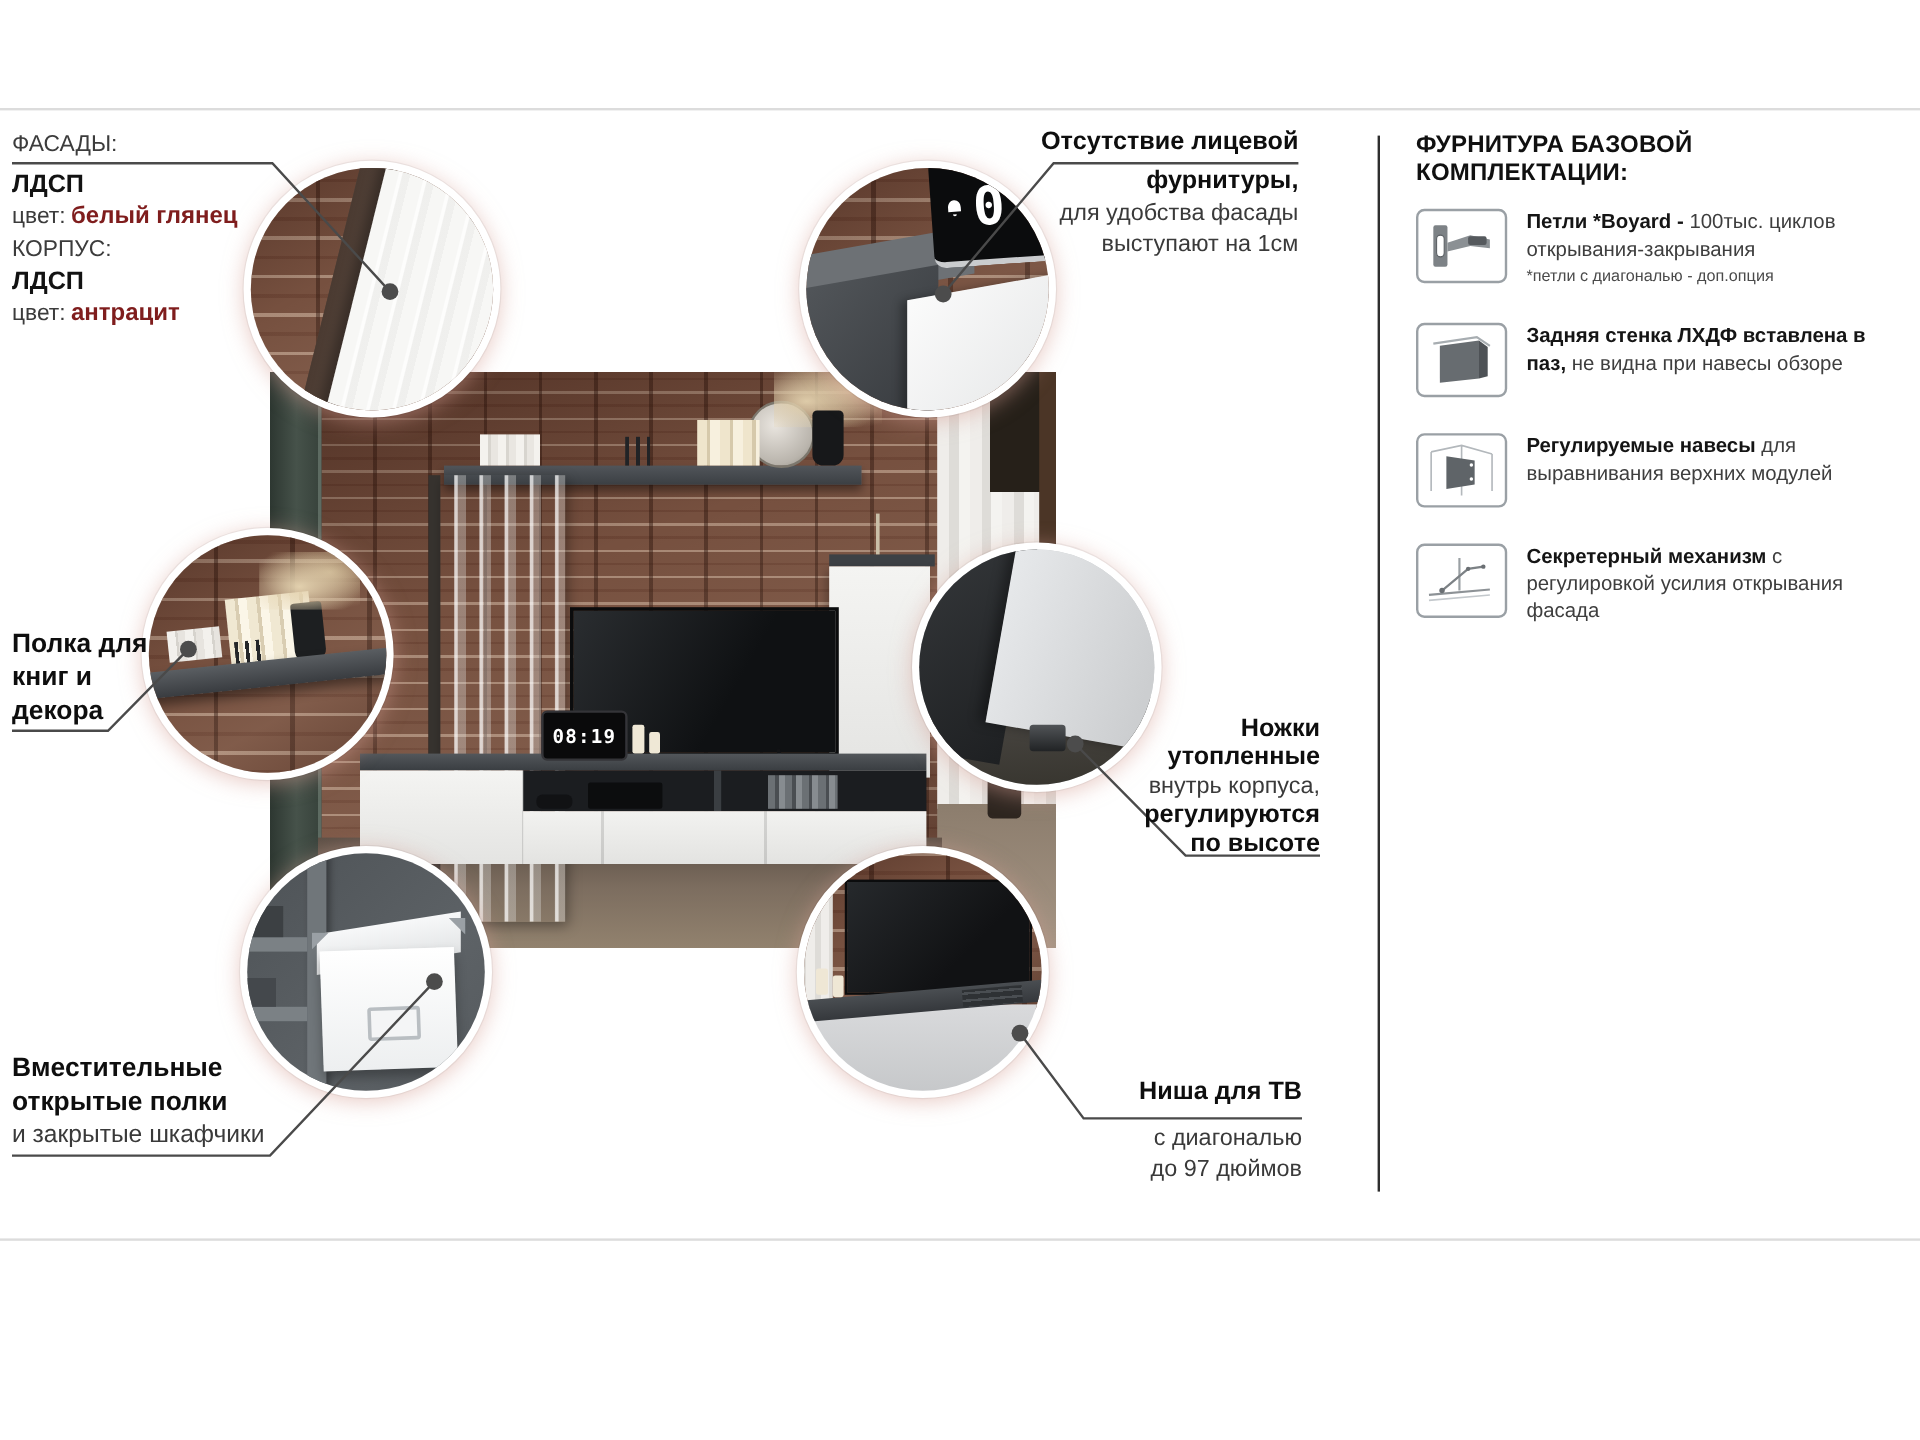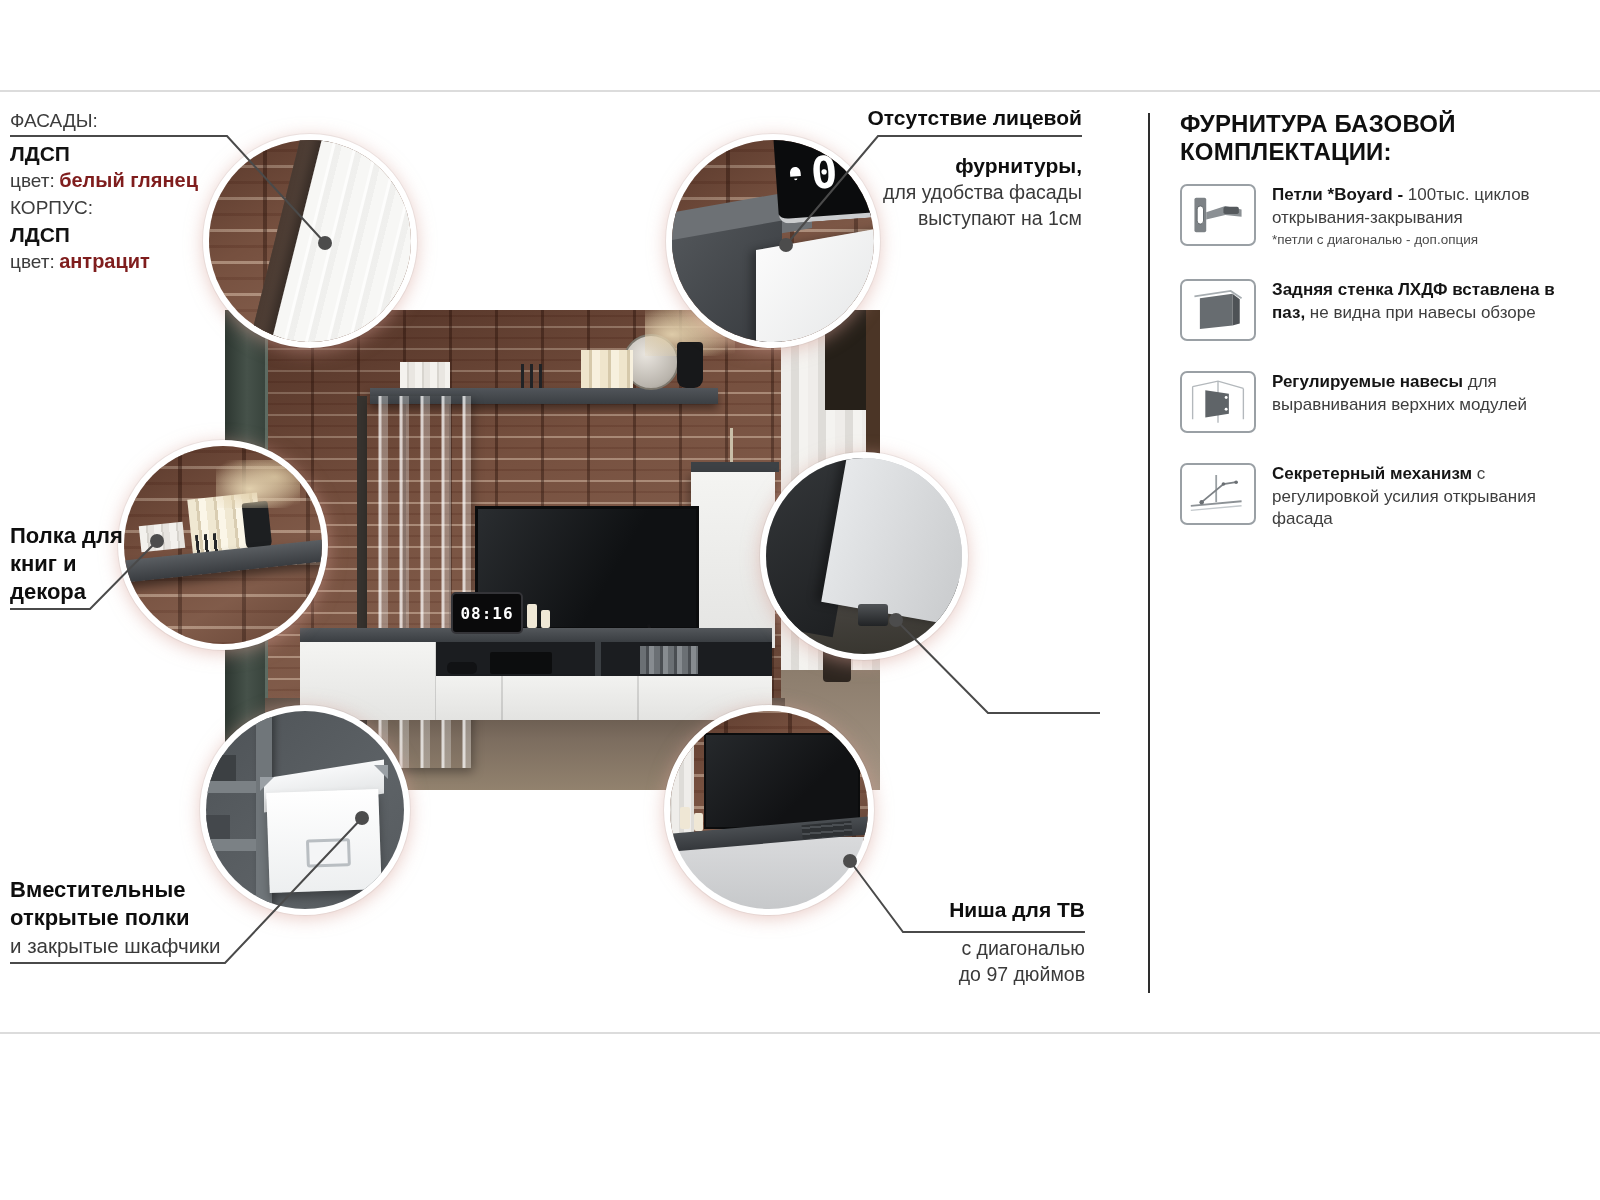--- a/index.html
+++ b/index.html
@@ -14,21 +14,21 @@
   .lbl{font-size:19px;color:#3c3c3c;line-height:26px;}
   .val{font-size:21px;font-weight:700;color:#121212;line-height:27px;}
   .val-in{font-size:20px;font-weight:700;color:#7f1d1d;}
   .cb{font-size:21px;font-weight:700;color:#0e0e0e;line-height:26px;}
   .cb-lg{font-size:22px;font-weight:700;color:#0e0e0e;line-height:28px;}
   .cr{font-size:19.5px;color:#3a3a3a;line-height:26px;}
   .ra{text-align:right;}
 
   
   #hw{position:absolute;left:1180px;top:110px;width:392px;z-index:45;}
-  .hw-title{font-size:24px;font-weight:700;color:#101010;letter-spacing:.2px;}
+  .hw-title{font-size:20px;font-weight:700;color:#101010;letter-spacing:.2px;}
   .hw-list{margin-top:18px;display:flex;flex-direction:column;gap:30px;}
   .hw-item{display:flex;gap:16px;min-height:62px;}
   .hw-icon{width:76px;height:62px;flex:none;border:2px solid #9aa0a5;border-radius:7px;
            background:#fff;display:flex;align-items:center;justify-content:center;box-sizing:border-box;}
   .hw-text{width:298px;font-size:17px;line-height:1.33;color:#3e3e3e;}
   .hw-text b{color:#151515;font-weight:700;}
   .hw-note{font-size:13.5px;color:#4a4a4a;margin-top:2px;}
   .hw-note:empty{display:none;}
 
   
@@ -95,21 +95,21 @@
     <div class="abs" style="left:265px;top:342px;width:62px;height:22px;background:#0c0d0e;border-radius:2px"></div>
     <div class="abs" style="left:222px;top:352px;width:30px;height:12px;background:#111214;border-radius:5px"></div>
     <div class="abs" style="left:415px;top:336px;width:58px;height:28px;background:repeating-linear-gradient(90deg,#6b7074 0 6px,#4a4e52 6px 9px,#878c90 9px 14px)"></div>
     <div class="abs" style="left:370px;top:332px;width:6px;height:34px;background:#3a3e42"></div>
     <div class="abs" style="left:142px;top:366px;width:405px;height:44px;background:linear-gradient(180deg,#f2f2f0,#e3e3e1),repeating-linear-gradient(90deg,rgba(0,0,0,0) 0 134px,rgba(0,0,0,.12) 134px 136px);background-blend-mode:multiply"></div>
     <div class="abs glossv" style="left:75px;top:332px;width:135px;height:78px;border-right:1px solid rgba(0,0,0,.12)"></div>
     <div class="abs" style="left:88px;top:410px;width:12px;height:8px;background:linear-gradient(180deg,#9b9ea1,#6e7174);border-radius:2px"></div>
     <div class="abs" style="left:528px;top:410px;width:12px;height:8px;background:linear-gradient(180deg,#9b9ea1,#6e7174);border-radius:2px"></div>
 
     <div class="abs" style="left:226px;top:282px;width:68px;height:38px;background:#0a0a0b;border:2px solid #343438;border-radius:5px;display:flex;align-items:center;justify-content:center">
-      <span id="clockTxt">08:16</span>
+      <span id="clockTxt">08:19</span>
     </div>
     <div class="abs" style="left:302px;top:294px;width:10px;height:24px;background:#efe8d6;border-radius:2px"></div>
     <div class="abs" style="left:316px;top:300px;width:9px;height:18px;background:#efe8d6;border-radius:2px"></div>
   </div>
 
   <div class="circle" style="left:203px;top:134px;width:202px;height:202px">
     <div class="abs brick-lg" style="left:-10px;top:-10px;width:230px;height:230px"></div>
     <div class="abs" style="left:64px;top:-30px;width:30px;height:280px;background:linear-gradient(90deg,#4a3a31,#63514656);background-color:#55453c;transform:rotate(14deg)"></div>
     <div class="abs sheen" style="left:88px;top:-30px;width:180px;height:280px;background-color:#f7f7f5;transform:rotate(14deg);box-shadow:-6px 0 10px rgba(0,0,0,.35)"></div>
   </div>
@@ -200,31 +200,38 @@
     <div class="lbl">КОРПУС:</div>
     <div class="val">ЛДСП</div>
     <div style="line-height:26px">
       <span class="lbl">цвет:</span>
       <span class="val-in">антрацит</span>
     </div>
   </div>
 
   <div class="txt ra" style="left:830px;top:105px;width:252px">
     <div class="cb">Отсутствие лицевой</div>
-    <div class="cb" style="margin-top:22px">фурнитуры,</div>
+    <div class="cb" style="margin-top:7px">фурнитуры,</div>
     <div class="cr">для удобства фасады</div>
     <div class="cr">выступают на 1см</div>
   </div>
 
   <div class="txt" style="left:10px;top:522px;width:180px">
     <div class="cb-lg">Полка для</div>
     <div class="cb-lg">книг и</div>
     <div class="cb-lg">декора</div>
   </div>
 
+  <div class="txt ra" style="left:880px;top:595px;width:220px">
+    <div class="cb" style="line-height:24px">Ножки</div>
+    <div class="cb" style="line-height:24px">утопленные</div>
+    <div class="cr" style="line-height:24px">внутрь корпуса,</div>
+    <div class="cb" style="line-height:24px">регулируются</div>
+    <div class="cb" style="line-height:24px">по высоте</div>
+  </div>
 
   <div class="txt" style="left:10px;top:876px;width:260px">
     <div class="cb-lg">Вместительные</div>
     <div class="cb-lg">открытые полки</div>
     <div class="cr" style="font-size:20.5px;line-height:28px">и закрытые шкафчики</div>
   </div>
 
   <div class="txt ra" style="left:855px;top:897px;width:230px">
     <div class="cb">Ниша для ТВ</div>
     <div class="cr" style="margin-top:12px">с диагональю</div>

